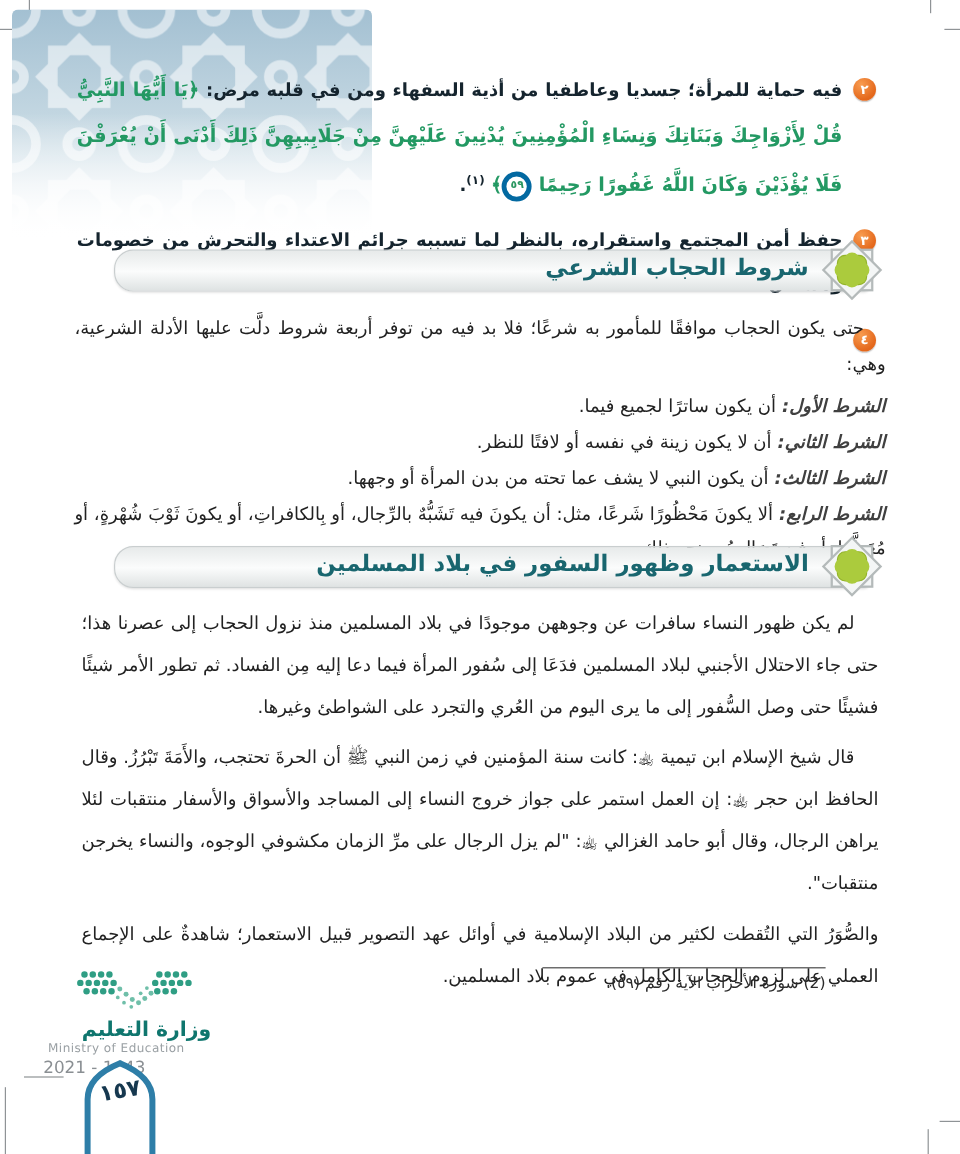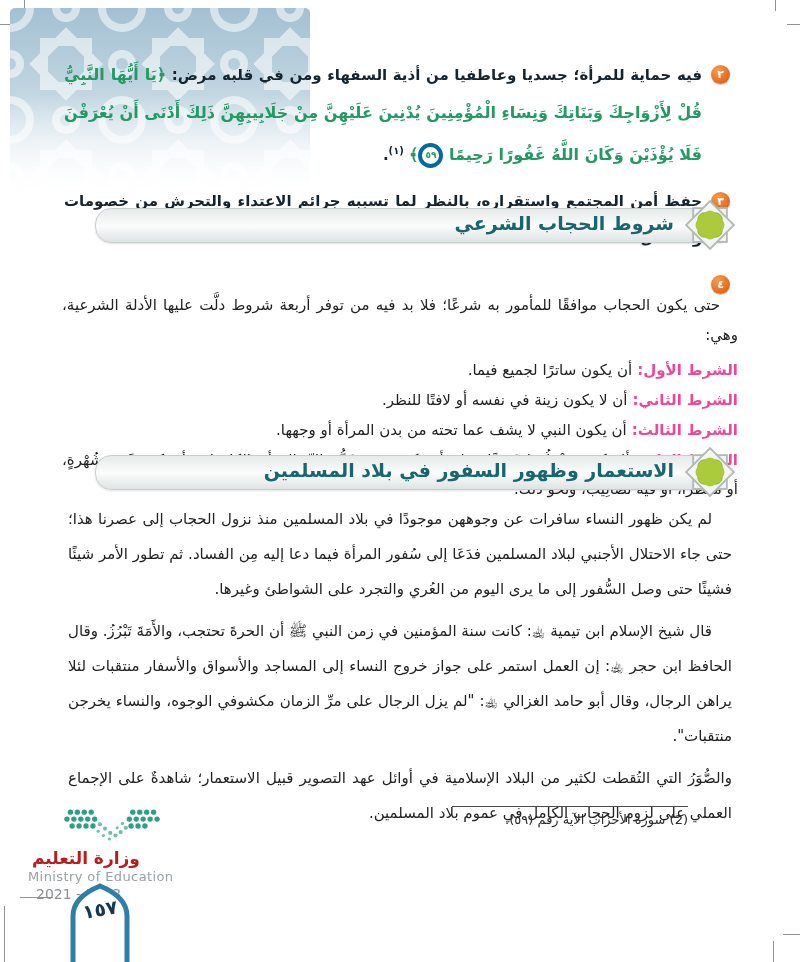--- a/index.html
+++ b/index.html
@@ -35,35 +35,35 @@
     border:1px solid #c9cecf;border-radius:16px 5px 5px 16px;
     box-shadow:0 1px 2px rgba(0,0,0,.12);
   }
   .sec-header .star{position:absolute;right:-16px;top:-14px;width:60px;height:60px;}
   .sec-header .title{
     position:absolute;right:50px;top:3px;direction:rtl;
     color:#19666f;font-size:19px;font-weight:700;letter-spacing:0;
   }
   
   .sec1-body{position:absolute;top:258px;right:62px;left:62px;direction:rtl;color:#222;font-size:15px;}
-  .sec1-intro{line-height:30px;text-indent:18px;text-align:justify;margin-bottom:6px;margin-top:32px;}
+  .sec1-intro{line-height:30px;text-indent:18px;text-align:justify;margin-bottom:6px;}
   .cond{line-height:29px;text-align:justify;margin-bottom:1px;}
-  .cond-label{color:#ec4899;font-weight:700;margin-left:5px;}
+  .cond-label{color:#404040;font-weight:700;margin-left:5px;font-style:italic;}
   
   .sec2-body{position:absolute;top:502px;right:62px;left:62px;direction:rtl;color:#222;font-size:15px;}
   .sec2-body p{margin:0 6px 7px;line-height:35px;text-align:justify;text-indent:20px;}
   .sec2-body p.no-indent{text-indent:0;}
   
   .footnote-line{position:absolute;top:806px;left:452px;width:236px;height:1px;background:#4a4a4a;}
   .footnote{position:absolute;top:812px;right:112px;direction:rtl;font-size:13px;color:#2b2b2b;}
   
   .logo{position:absolute;left:26px;top:806px;width:150px;z-index:2;}
   .logo-dots{display:block;margin:0 0 2px 34px;}
-  .logo-ar{color:#b91c1c;font-size:17px;font-weight:700;direction:rtl;text-align:left;margin-left:6px;letter-spacing:1px;}
-  .logo-en{color:#9aa0a4;font-size:13px;margin:1px 0 0 2px;letter-spacing:.4px;}
+  .logo-ar{color:#0f766e;font-size:17px;font-weight:700;direction:rtl;text-align:right;margin-left:6px;letter-spacing:1px;}
+  .logo-en{color:#9aa0a4;font-size:10px;margin:1px 0 0 14px;letter-spacing:.4px;}
   .logo-year{color:#8a8f93;font-size:14px;margin:2px 0 0 10px;}
   
   .badge{position:absolute;left:64px;top:882px;width:72px;height:80px;z-index:5;}
   .badge svg{position:absolute;inset:0;}
   .badge .num{
     position:absolute;top:16px;left:0;width:100%;text-align:center;
     color:#16384f;font-size:19px;font-weight:700;transform:rotate(-10deg);
   }
 </style>
 </head>

